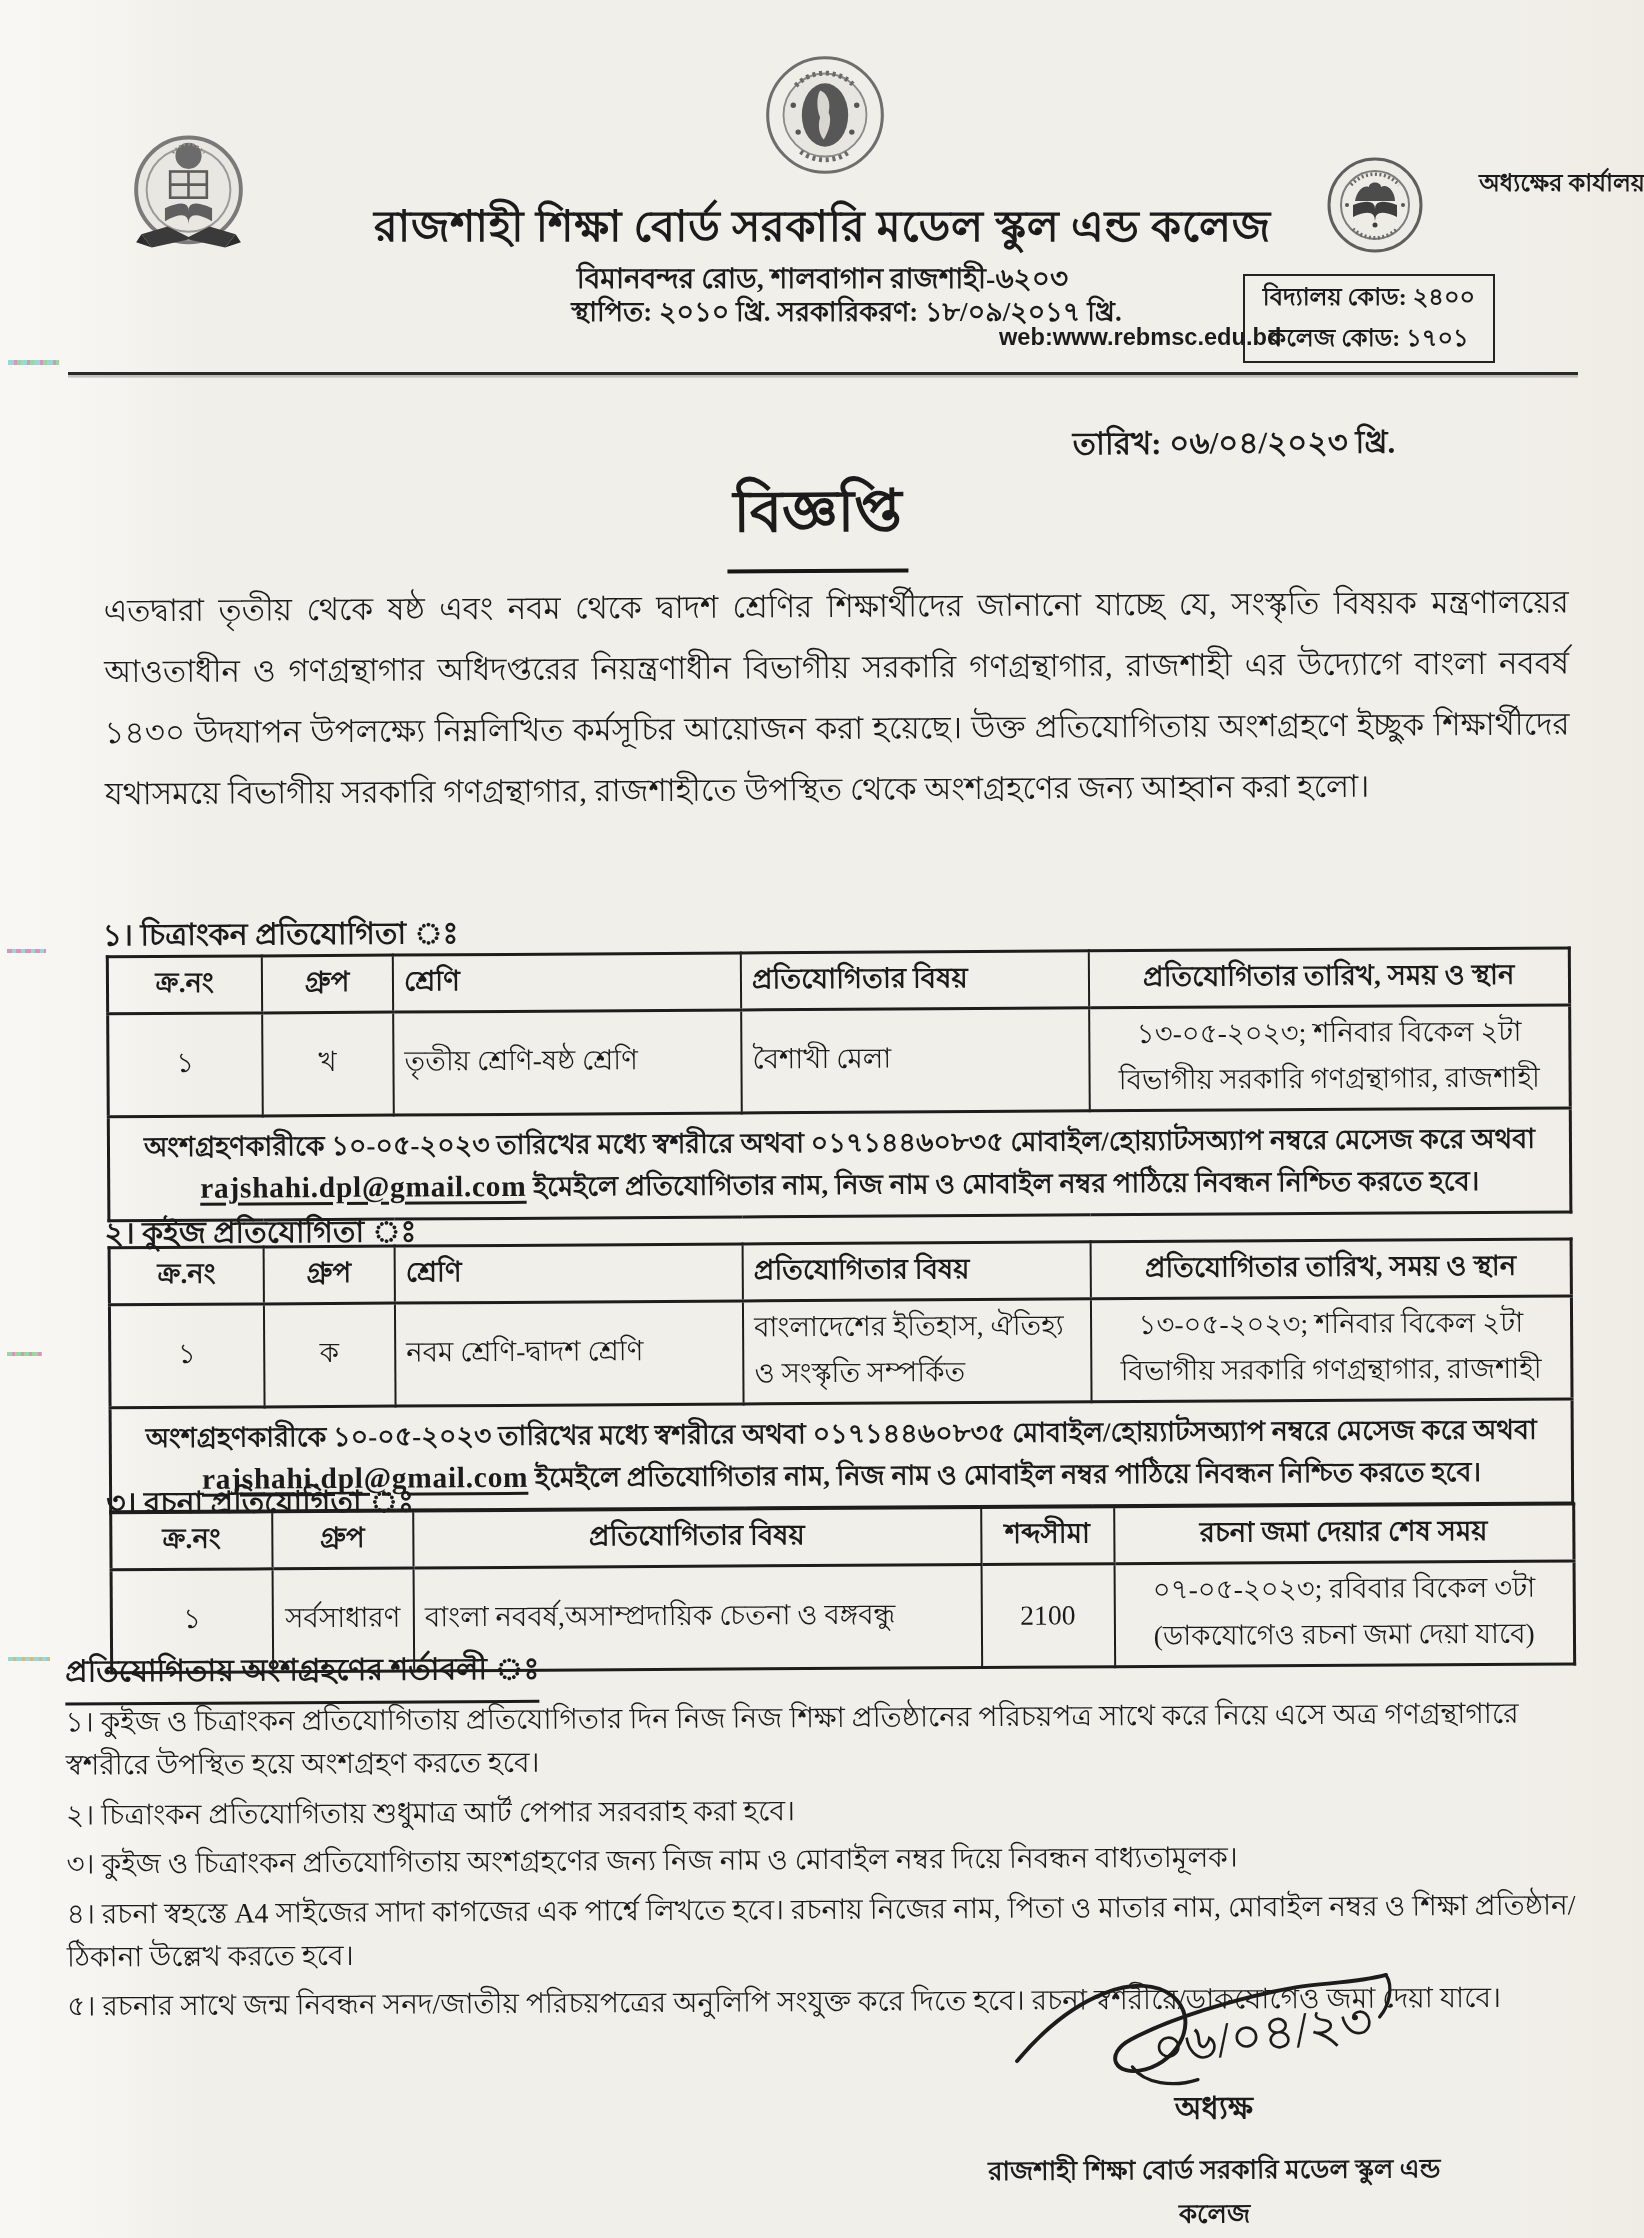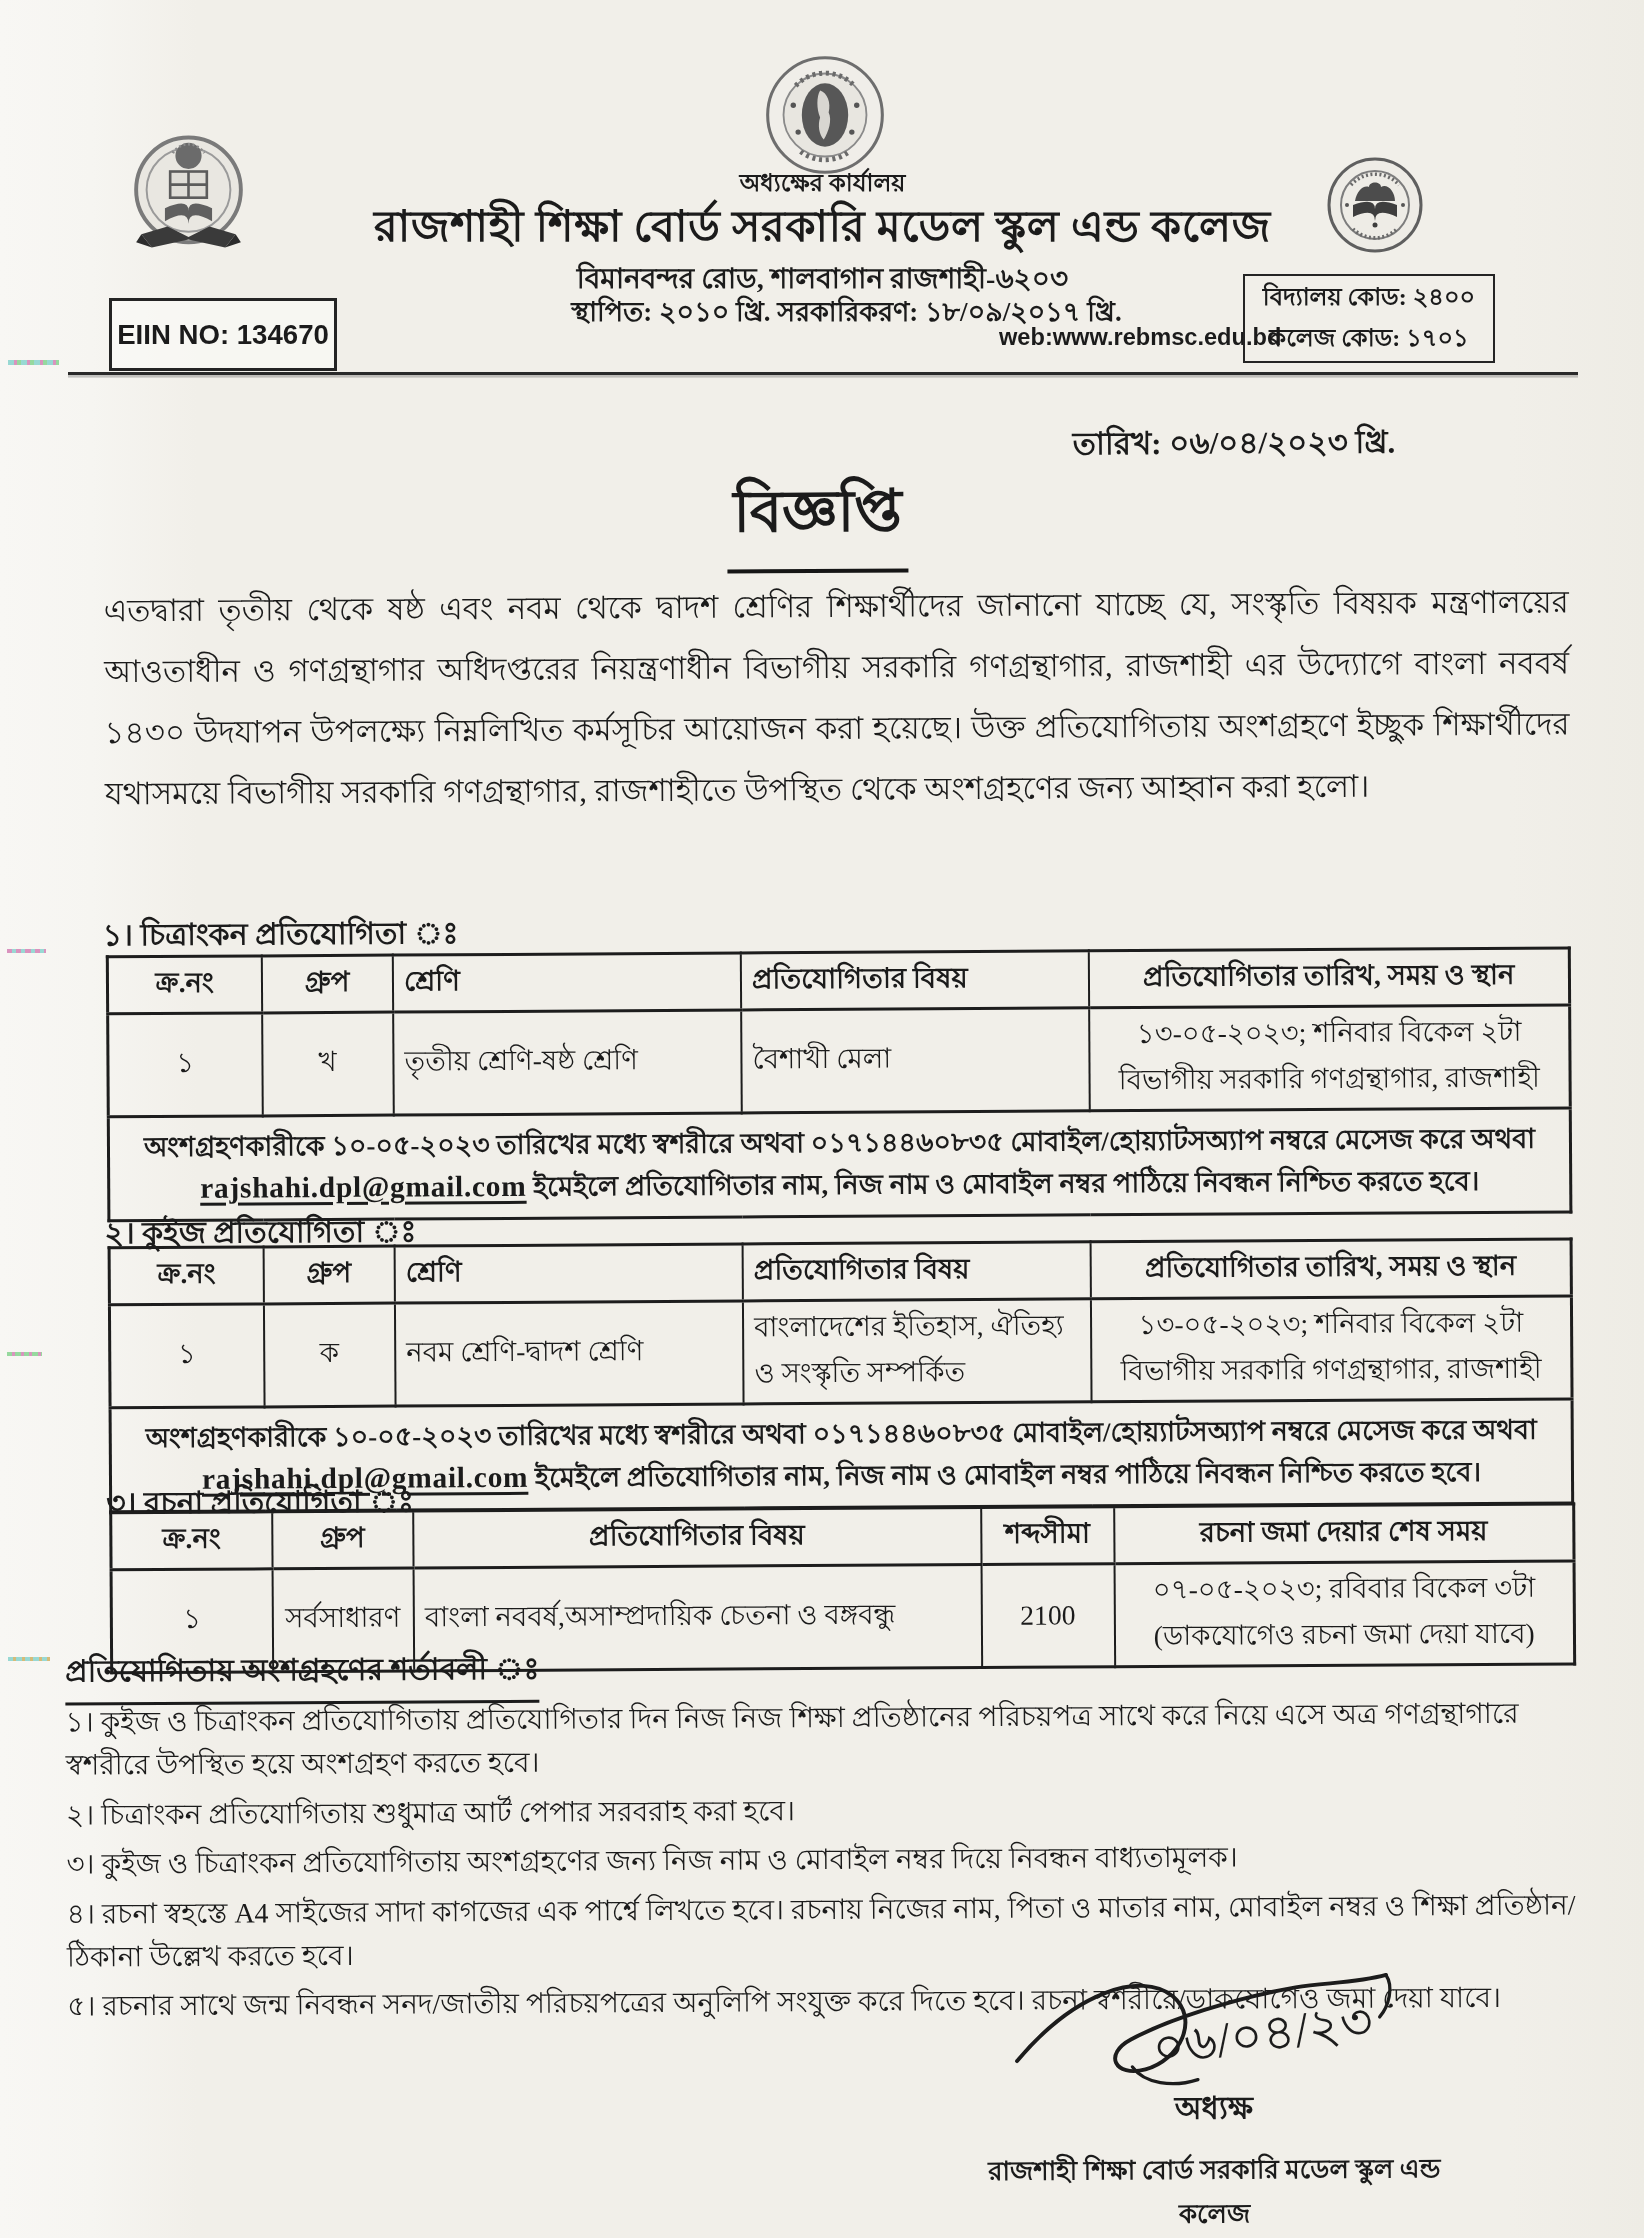--- a/index.html
+++ b/index.html
@@ -8,21 +8,21 @@
     font-family:"Liberation Serif", serif;
     color:#1b1b1b;
     background:#efede7;
   }
   .sheet{
     position:relative;width:1645px;height:2239px;overflow:hidden;
     background:linear-gradient(90deg,#f8f7f4 0px,#f6f5f1 92px,#f1efe9 197px,#f1efe9 1510px,#eeece5 1645px);
   }
   
   .gov-seal{position:absolute;left:764px;top:54px;width:122px;height:122px;}
-  .office-line{position:absolute;left:0;top:164px;width:100%;text-align:center;font-size:24px;font-weight:600;}
+  .office-line{position:absolute;left:0;top:164px;width:100%;text-align:right;font-size:24px;font-weight:600;}
   .school-name{position:absolute;left:0;top:194px;width:100%;text-align:center;font-size:43px;font-weight:700;letter-spacing:0.7px;}
   .address-line{position:absolute;left:0;top:257px;width:100%;text-align:center;font-size:28px;font-weight:600;}
   .estab-line{position:absolute;left:0;top:291px;width:100%;text-align:center;font-size:27px;font-weight:700;padding-left:24px;}
   .phone-row{position:absolute;left:412px;top:320px;font-size:25px;font-family:"Liberation Sans",sans-serif;white-space:nowrap;}
   .phone-row .em{ text-decoration:underline;text-underline-offset:4.6px;text-decoration-thickness:2px;}
   .web-line{position:absolute;left:999px;top:324px;font-size:23.6px;font-family:"Liberation Sans",sans-serif;font-weight:600;text-align:center;}
   .eiin-box{position:absolute;left:109px;top:298px;width:222px;height:67px;border:3.3px solid #242424;
     display:flex;align-items:center;justify-content:center;
     font-family:"Liberation Sans",sans-serif;font-weight:700;font-size:27.6px;background:rgba(250,250,247,.65);}
   .codes-box{position:absolute;left:1243px;top:274px;width:248px;height:85px;border:2.6px solid #242424;
@@ -133,21 +133,20 @@
     </svg>
   </div>
 
   <div class="office-line">অধ্যক্ষের কার্যালয়</div>
   <div class="school-name">রাজশাহী শিক্ষা বোর্ড সরকারি মডেল স্কুল এন্ড কলেজ</div>
   <div class="address-line">বিমানবন্দর রোড, শালবাগান রাজশাহী-৬২০৩</div>
   <div class="estab-line">স্থাপিত: ২০১০ খ্রি.  সরকারিকরণ: ১৮/০৯/২০১৭ খ্রি.</div>
 
   <div class="web-line">web:www.rebmsc.edu.bd</div>
 
-  <div class="eiin-box">EIIN NO: 134670</div>
 
   <div class="codes-box">
     <div>বিদ্যালয় কোড: ২৪০০</div>
     <div>কলেজ কোড: ১৭০১</div>
   </div>
 
   <div class="top-rule"></div>
 
   <div class="body-wrap">
 

